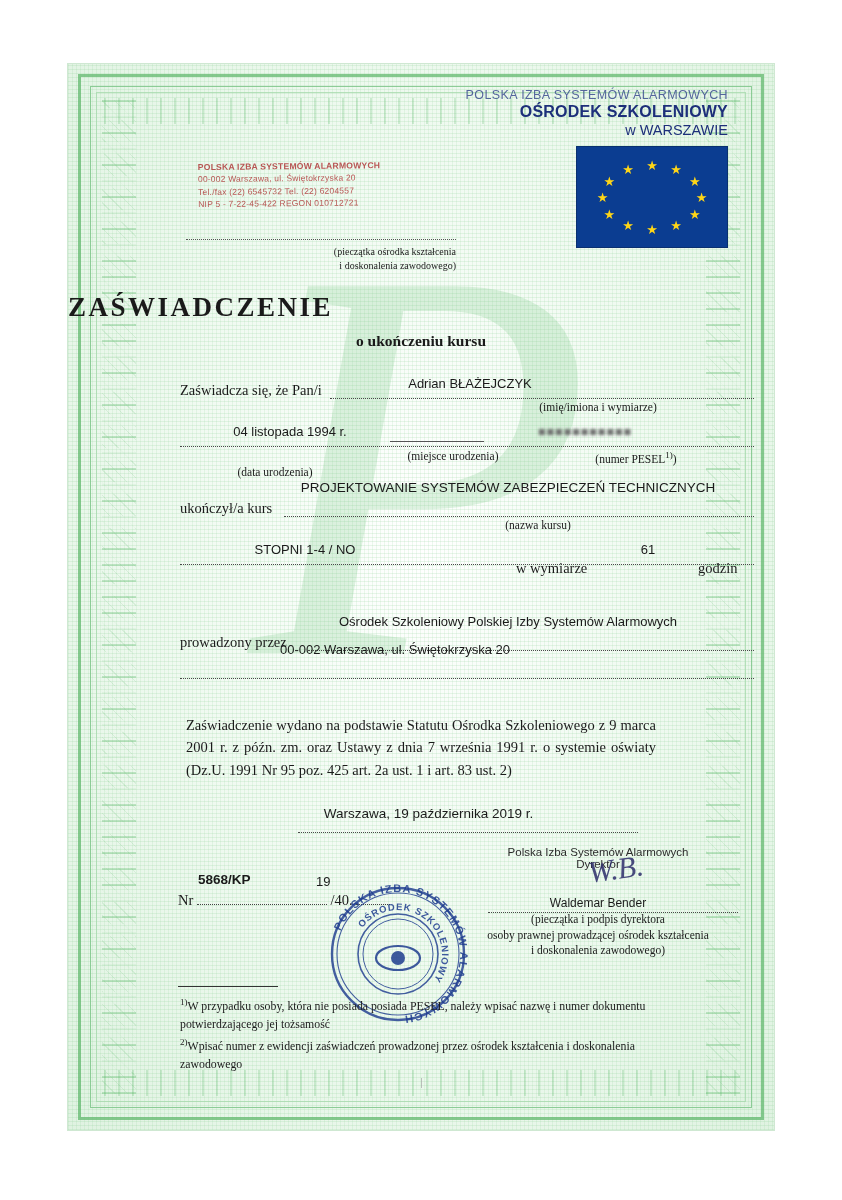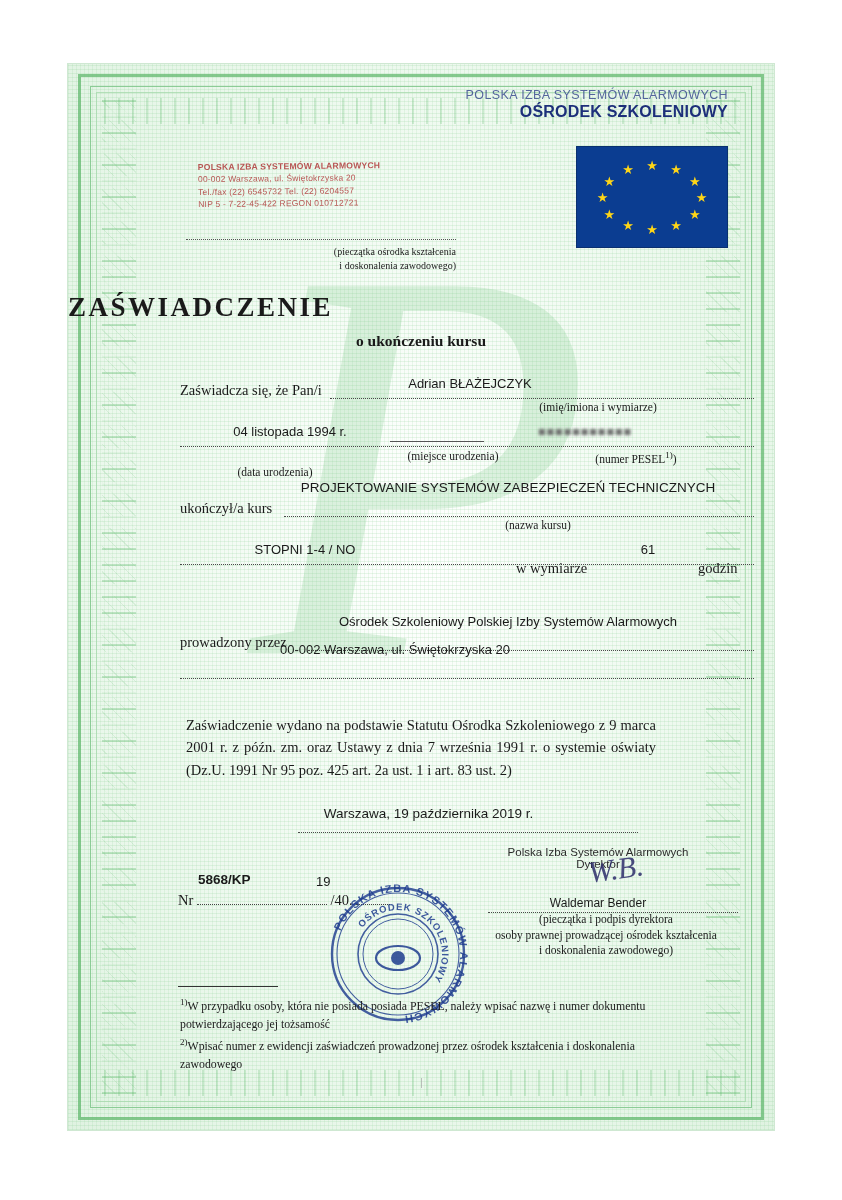--- a/index.html
+++ b/index.html
@@ -289,21 +289,20 @@
     font-size: 12px;
   }
   .dir-caption {
     position: absolute;
     left: 380px;
     top: 848px;
     width: 300px;
     text-align: center;
     font-size: 11.5px;
     line-height: 1.35;
-    margin-left: 8px;
   }
   .signature {
     position: absolute;
     left: 520px;
     top: 788px;
     font-family: "Liberation Serif", serif;
     font-style: italic;
     font-size: 30px;
     color: #2d2d6b;
     transform: rotate(-8deg);
@@ -362,20 +361,21 @@
   <div class="orn-top"></div>
   <div class="orn-bottom"></div>
 
   <div class="watermark">P</div>
 
   <div class="content">
 
     <div class="top-right-head">
       <div class="l1">POLSKA IZBA SYSTEMÓW ALARMOWYCH</div>
       <div class="l2">OŚRODEK SZKOLENIOWY</div>
+      <div class="l3">w WARSZAWIE</div>
     </div>
 
     <div class="eu-flag">
       <span class="star" style="left:50%;  top:18%;">★</span>
       <span class="star" style="left:66%;  top:22.3%;">★</span>
       <span class="star" style="left:78.5%;top:33.5%;">★</span>
       <span class="star" style="left:83%;  top:50%;">★</span>
       <span class="star" style="left:78.5%;top:66.5%;">★</span>
       <span class="star" style="left:66%;  top:77.7%;">★</span>
       <span class="star" style="left:50%;  top:82%;">★</span>

